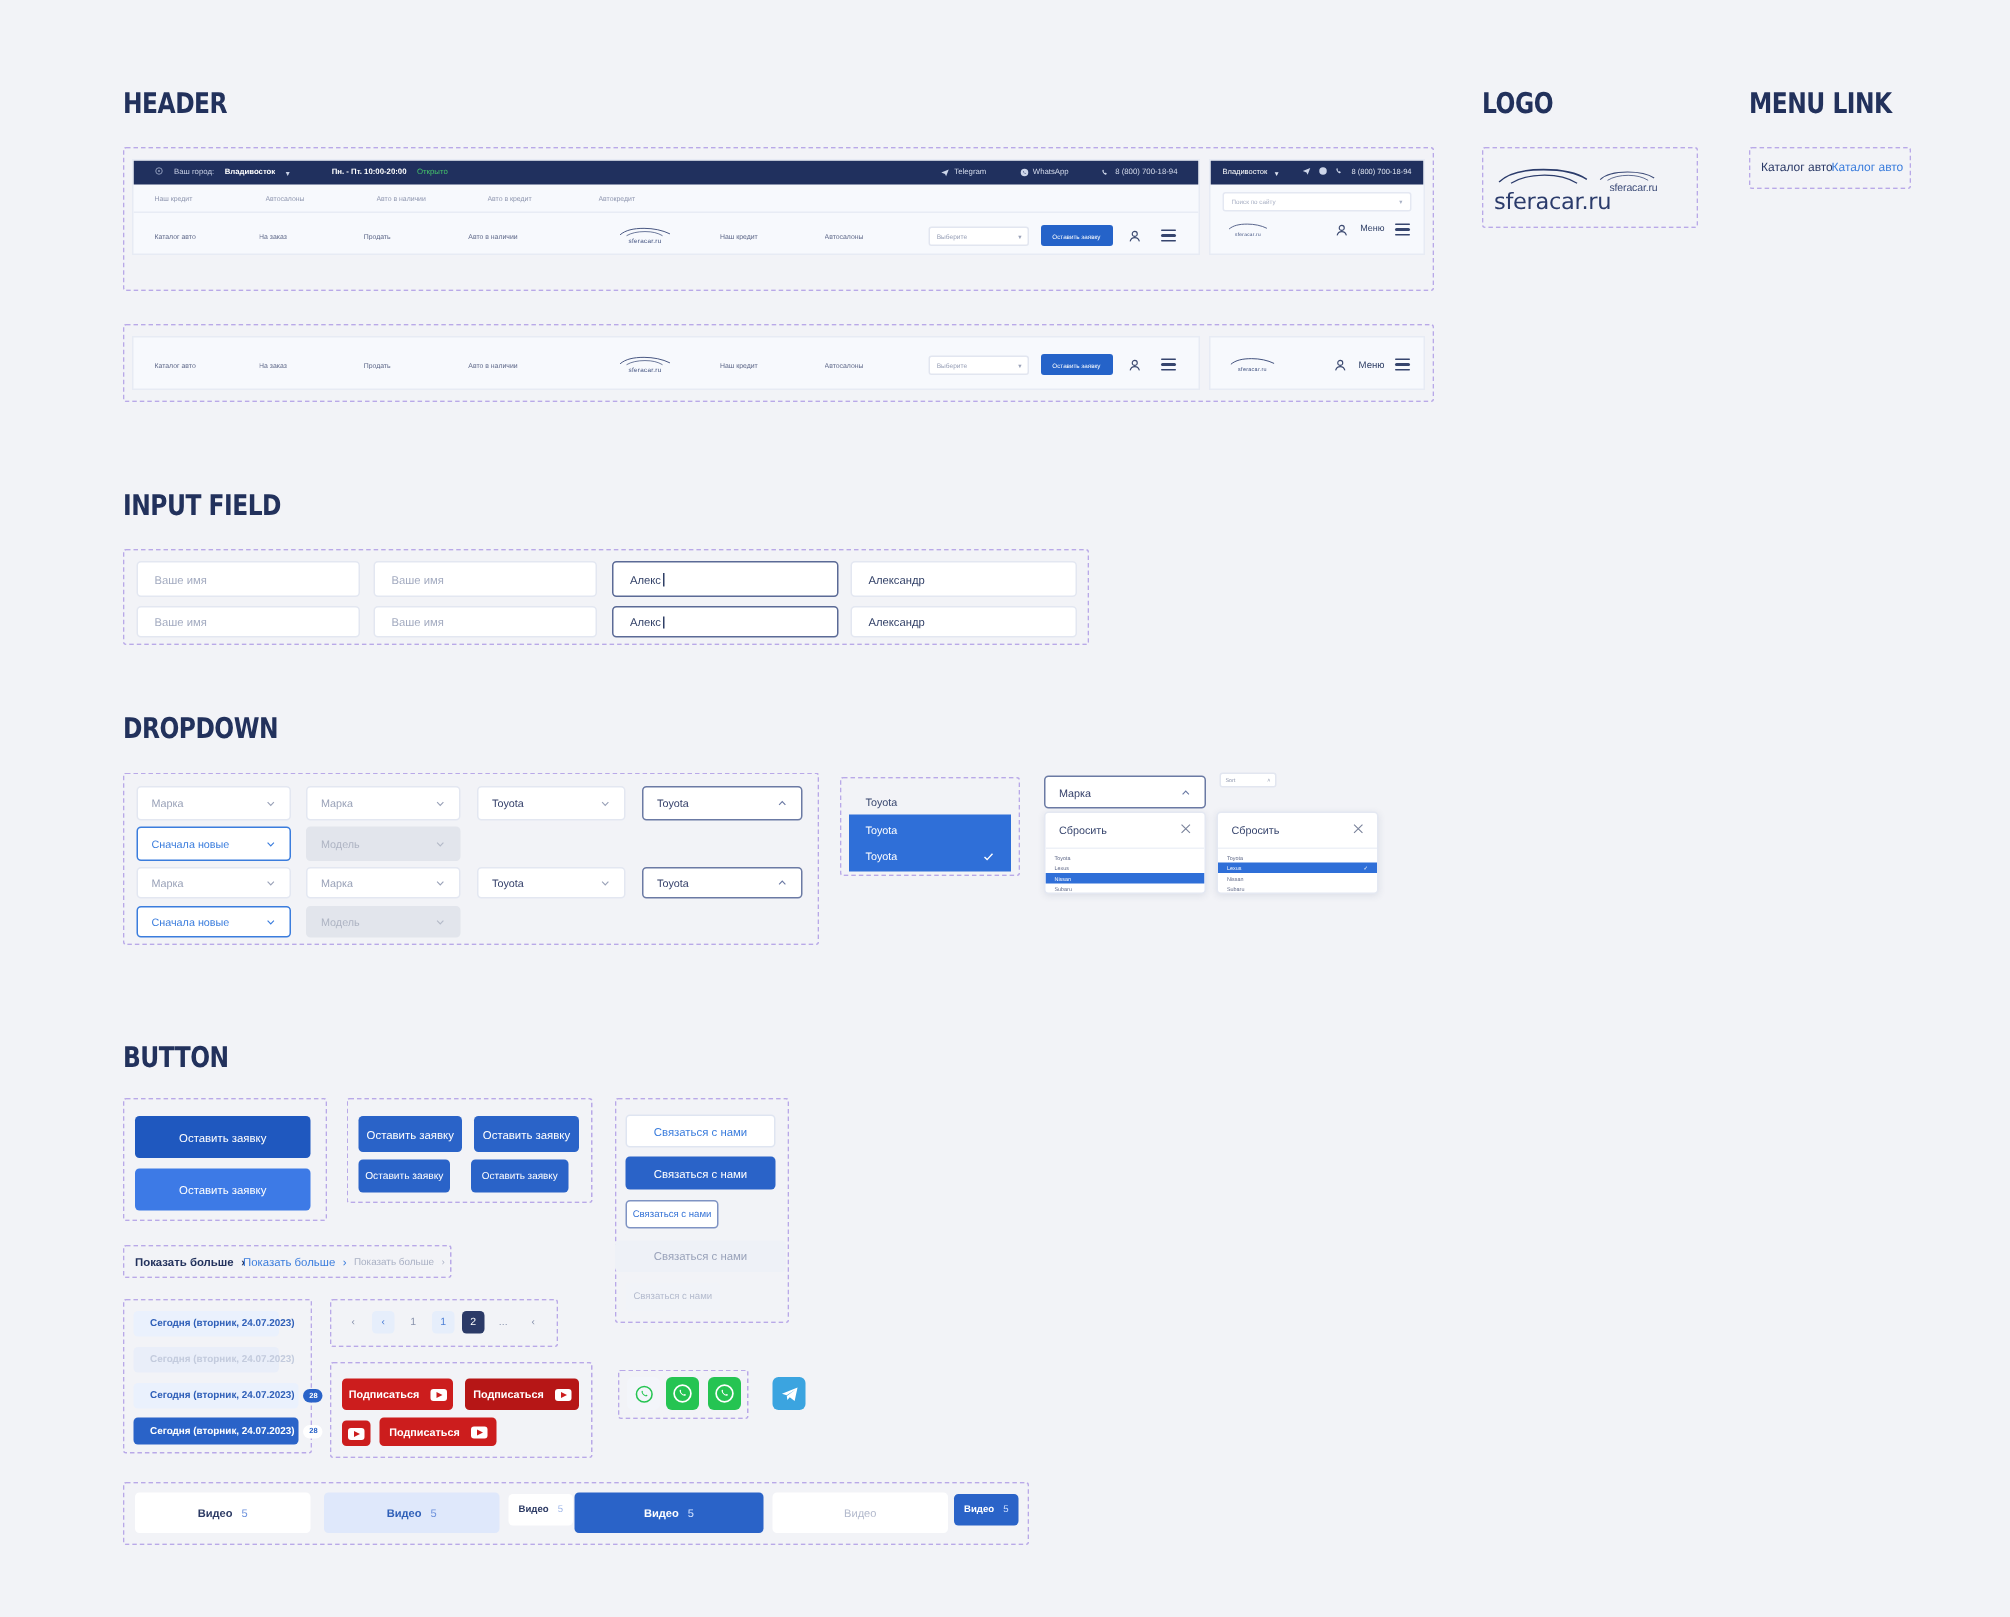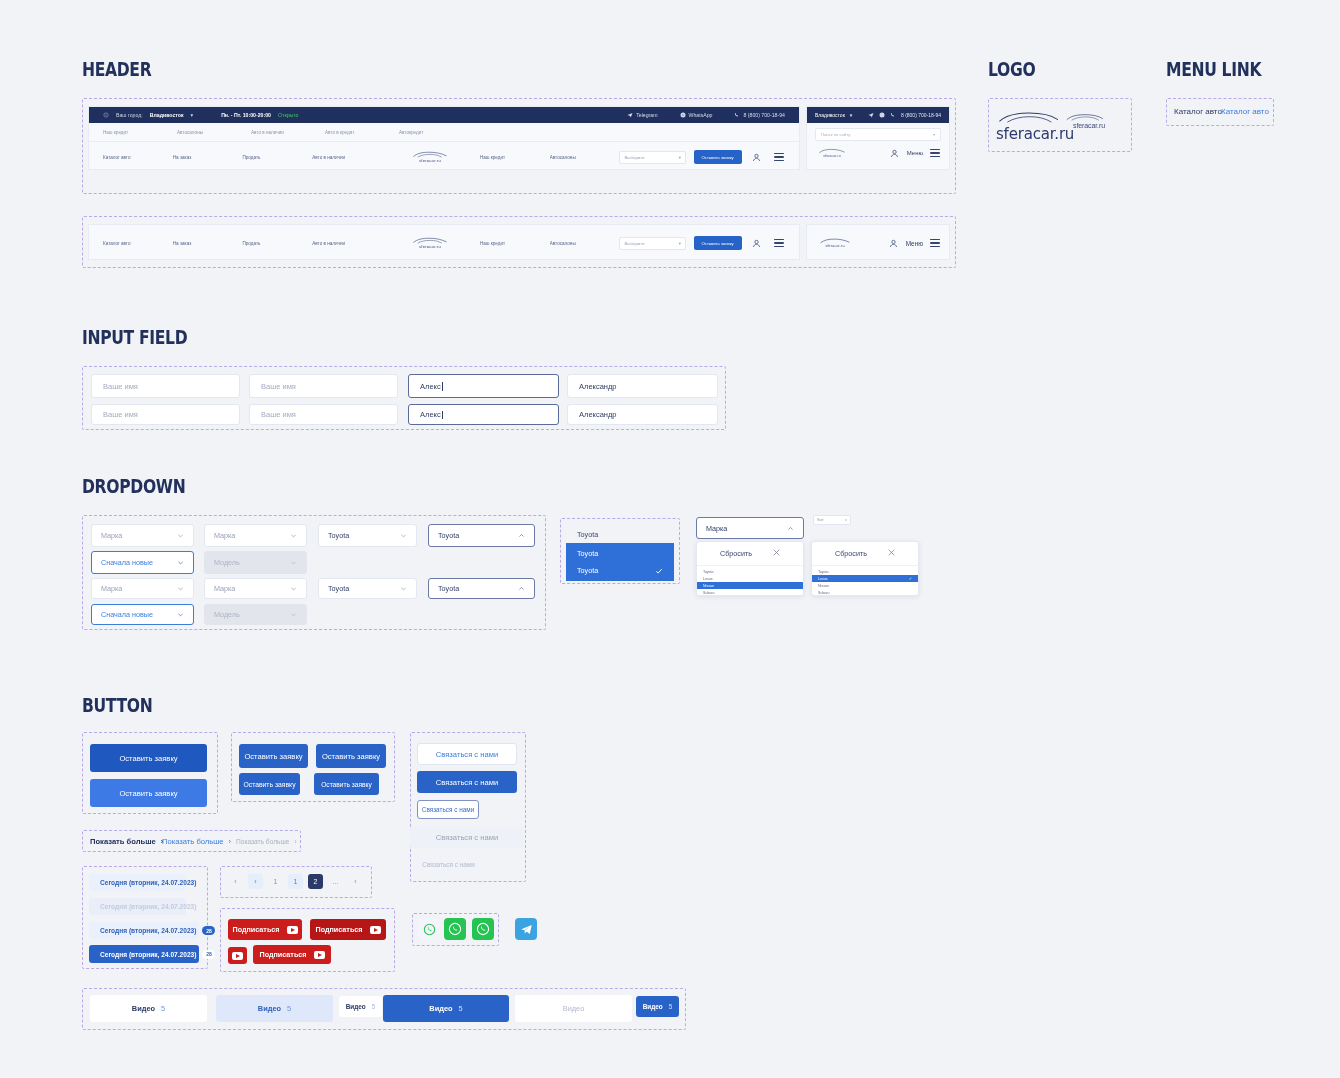--- a/index.html
+++ b/index.html
@@ -161,21 +161,21 @@
   .panel {
     position: absolute;
     background: #fff;
     border: 1px solid #e4e8f2;
     border-radius: 3px;
     box-shadow: 0 1px 5px rgba(40,55,100,.10);
     overflow: hidden;
   }
   .panel-head {
     display: flex; align-items: center; justify-content: space-between;
-    padding: 7px 23px; font-size: 7.2px; color: #39476f;
+    padding: 7px 9px; font-size: 7.2px; color: #39476f;
     border-bottom: 1px solid #eef1f7;
   }
   .panel-opt {
     font-size: 3.6px; padding: 1.5px 6px; color: #5f6887;
     filter: blur(0.3px); white-space: nowrap;
   }
   .panel-opt.sel { background: #2f6fd8; color: #fff; }
   .opt-row {
     display: flex; align-items: center; justify-content: space-between;
     font-size: 7.2px; padding: 6px 11px;

